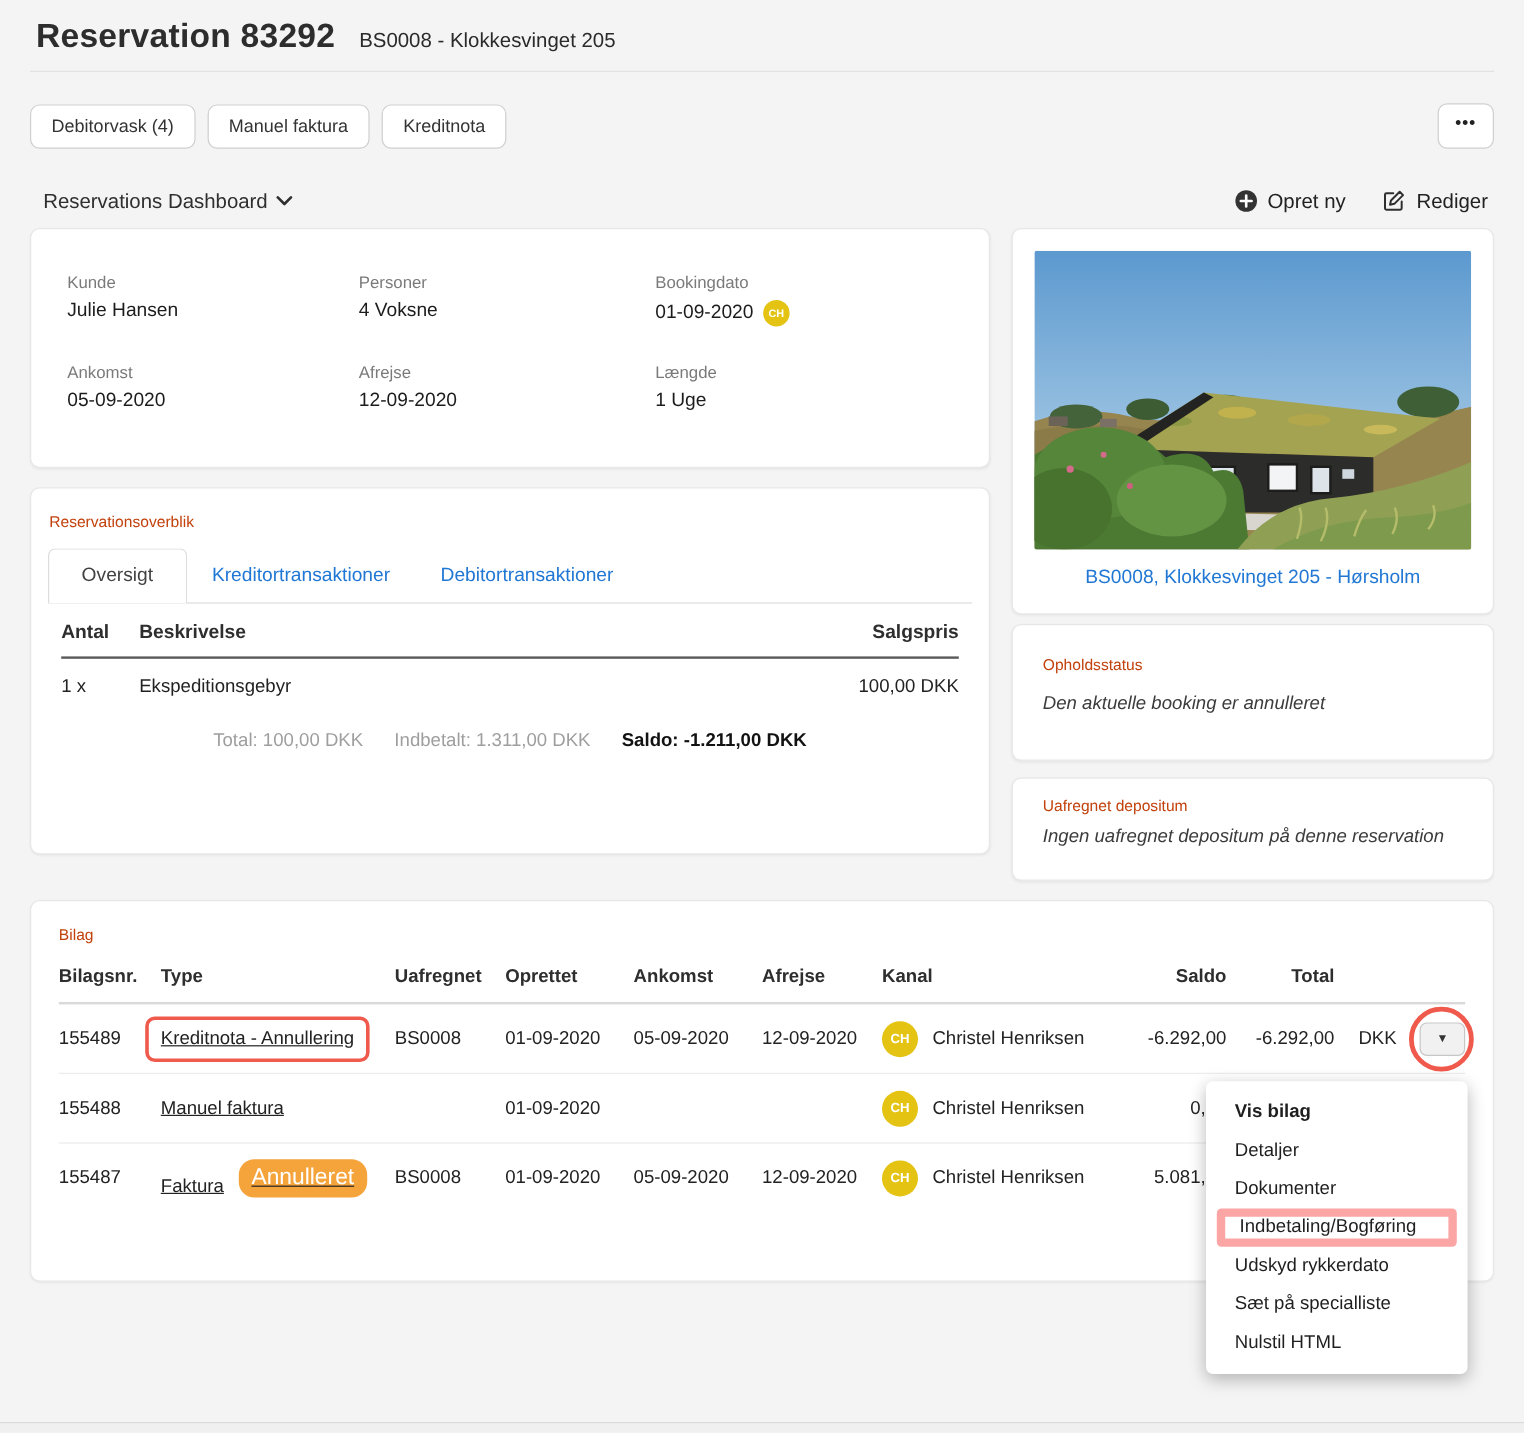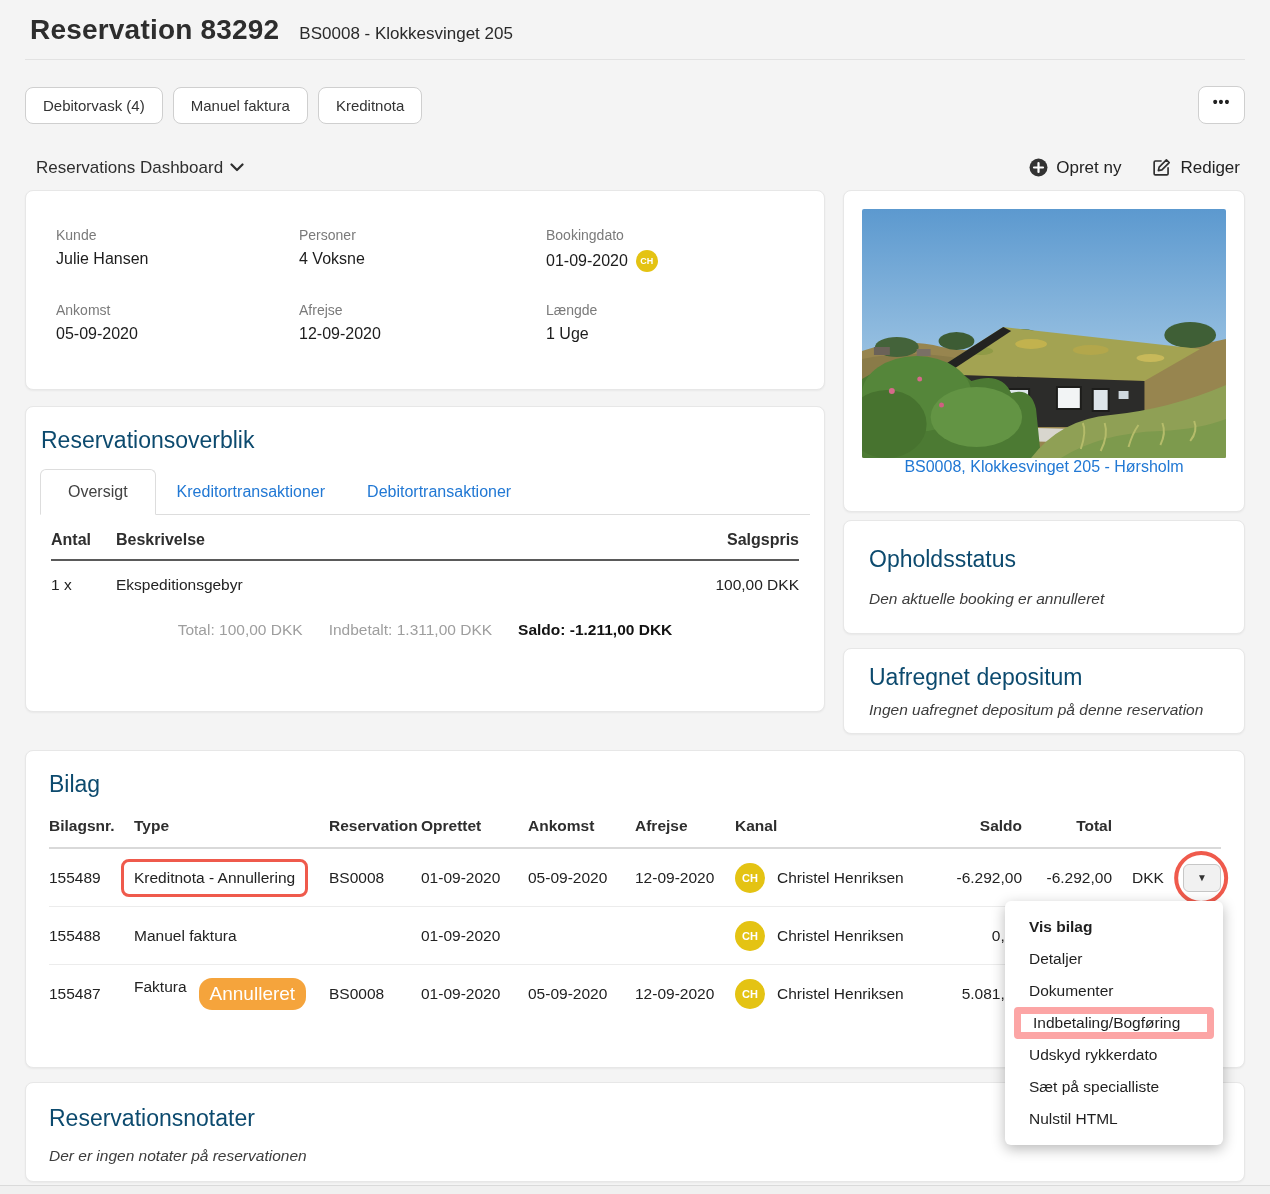--- a/index.html
+++ b/index.html
@@ -49,55 +49,55 @@
     grid-template-columns: 243px 247px 1fr; row-gap: 30px; align-content: start; }
   .f-label { font-size: 14px; color: #7a7a7a; margin-bottom: 7px; }
   .f-value { font-size: 16px; color: #1c1c1c; display: flex; align-items: center; gap: 8px; }
   .mini-avatar {
     width: 22px; height: 22px; border-radius: 50%; background: #e4c313;
     color: #fff; font-size: 9px; font-weight: 700; display: flex; align-items: center; justify-content: center;
   }
 
   
   .overview-card { margin-top: 16px; height: 306px; padding: 20px 14px; }
-  .sec-title { font-size: 23px; color: #0c4a6e; }
+  .sec-title { font-size: 13px; color: #c2410c; }
   .tabs { display: flex; align-items: flex-end; margin-top: 15px; border-bottom: 1px solid #ddd; padding: 0 0 0 0; }
   .tab { font-size: 16px; padding: 13px 21px; color: #2178d4; cursor: pointer; }
   .tab.active {
     background: #fff; border: 1px solid #ddd; border-bottom: 1px solid #fff;
     margin-bottom: -1px; border-radius: 6px 6px 0 0; color: #424242; padding: 13px 27px; text-align: right;
   }
   .ov-table { padding: 0 11px; }
   .ov-head { display: grid; grid-template-columns: 65px 1fr 200px; padding: 16px 0 10px 0;
     font-weight: 700; font-size: 16px; color: #2e2e2e; border-bottom: 2px solid #5a5a5a; }
   .ov-row { display: grid; grid-template-columns: 65px 1fr 200px; padding: 15px 0; font-size: 15.5px; color:#222; }
   .r { text-align: right; }
   .ov-totals { display: flex; justify-content: center; gap: 26px; padding: 12px 0 0 0; font-size: 15.5px; }
   .muted { color: #9e9e9e; }
   .saldo-strong { color: #121212; font-weight: 700; }
 
   
   .photo-card { height: 322px; padding: 18px; }
   .photo { width: 100%; height: 249px; display: block; border-radius: 2px; }
-  .photo-caption { text-align: center; font-size: 16px; color: #2178d4; cursor: pointer; }
+  .photo-caption { margin-top: 15px; text-align: center; font-size: 16px; color: #2178d4; cursor: pointer; }
   .status-card { margin-top: 8px; height: 114px; padding: 25px 25px; }
   .deposit-card { margin-top: 14px; height: 86px; padding: 15px 25px; }
   .italic-note { font-style: italic; font-size: 15.5px; color: #3c3c3c; margin-top: 17px; }
   .deposit-card .italic-note { margin-top: 10px; }
 
   
   .bilag-card { margin-top: 16px; height: 318px; padding: 20px 23px; }
   .b-grid { display: grid;
     grid-template-columns: 85px 195px 92px 107px 107px 100px 195px 92px 90px 65px 1fr;
     align-items: center; }
   .b-head { margin-top: 19px; padding-bottom: 12px; font-weight: 700; font-size: 15.5px; color:#2e2e2e;
     border-bottom: 2px solid #d9d9d9; }
   .b-row { font-size: 15.5px; color: #222; border-bottom: 1px solid #ececec; min-height: 58px; }
   .b-row:last-child { border-bottom: none; }
-  .type-cell { display: flex; align-items: flex-start; gap: 12px; }
+  .type-cell { display: flex; align-items: flex-end; gap: 12px; text-decoration: underline; }
   .red-box {
     border: 3px solid #ef5a4c; border-radius: 8px; padding: 7px 10px; margin-left: -13px;
   }
   .pill {
     background: #f5a43c; color: #fff; font-size: 19px; padding: 5px 11px; border-radius: 13px;
   }
   .kanal-cell { display: flex; align-items: center; gap: 12px; }
   .avatar {
     width: 30px; height: 30px; border-radius: 50%; background: #e4c313; flex: 0 0 auto;
     color: #fff; font-size: 11px; font-weight: 700; display: flex; align-items: center; justify-content: center;
@@ -313,21 +313,21 @@
       </div>
     </div>
   </div>
 
   <div class="card bilag-card">
     <div class="sec-title">Bilag</div>
 
     <div class="b-grid b-head">
       <div>Bilagsnr.</div>
       <div>Type</div>
-      <div>Reservation</div>
+      <div>Uafregnet</div>
       <div>Oprettet</div>
       <div>Ankomst</div>
       <div>Afrejse</div>
       <div>Kanal</div>
       <div class="r">Saldo</div>
       <div class="r">Total</div>
       <div></div>
         <div></div>
     </div>
 
@@ -390,24 +390,20 @@
       </div>
       <div class="r">5.081,00</div>
       <div class="r">5.081,00</div>
       <div class="dkk-cell">DKK</div>
       <div class="action-cell">
         <button class="caret-btn">▼</button>
       </div>
     </div>
   </div>
 
-  <div class="card notes-card">
-    <div class="sec-title">Reservationsnotater</div>
-    <div class="italic-note">Der er ingen notater på reservationen</div>
-  </div>
 
 </div>
 
 <div class="menu">
   <div class="menu-item bold">Vis bilag</div>
   <div class="menu-item">Detaljer</div>
   <div class="menu-item">Dokumenter</div>
   <div class="menu-item hl">Indbetaling/Bogføring</div>
   <div class="menu-item">Udskyd rykkerdato</div>
   <div class="menu-item">Sæt på specialliste</div>

